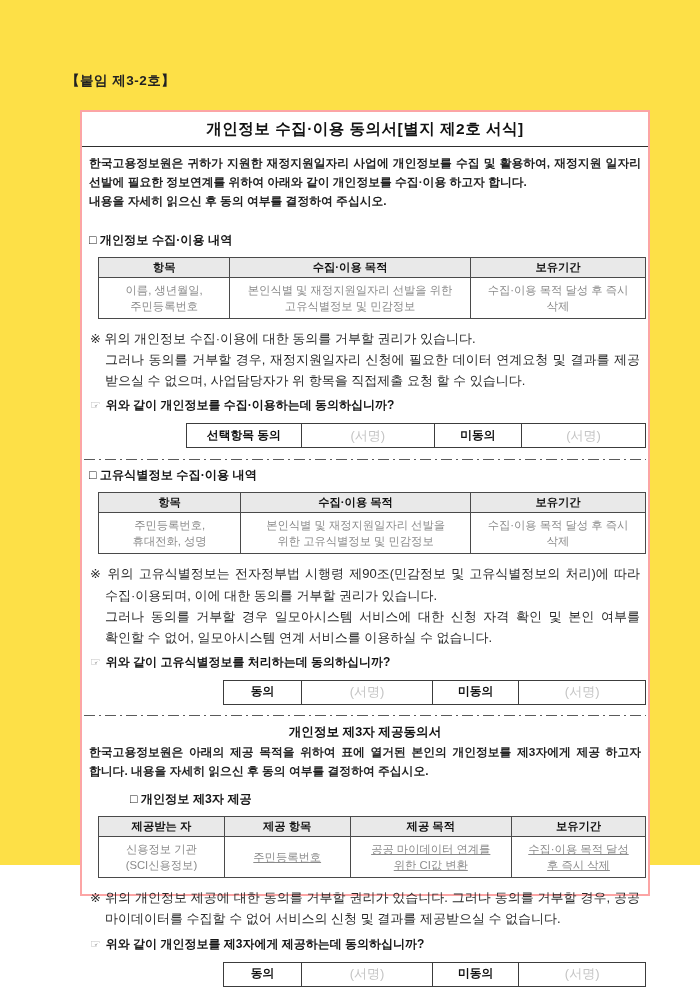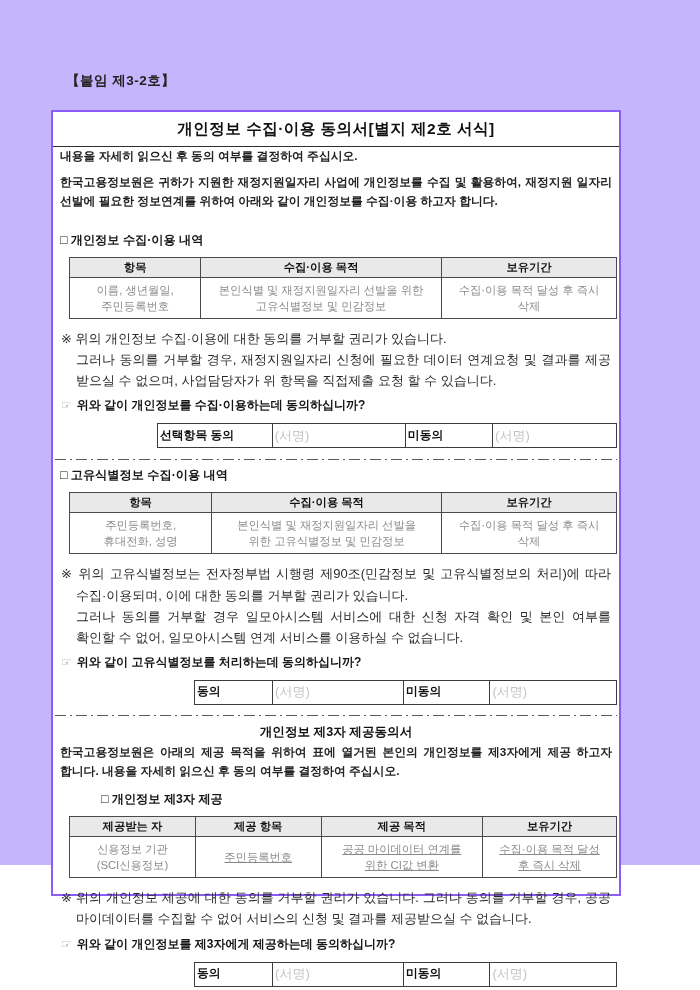--- a/index.html
+++ b/index.html
@@ -2,28 +2,28 @@
 <html><head>
 <meta charset="utf-8">
 <style>
   html,body{margin:0;padding:0;background:#ffffff;}
   body{
     width:700px;height:990px;position:relative;
     font-family:"Liberation Sans","DejaVu Sans",sans-serif;
     color:#1c1c1c;
     -webkit-font-smoothing:antialiased;
   }
-  .page{position:absolute;left:0;top:0;width:700px;height:865px;background:#c4b5fd;}
+  .page{position:absolute;left:0;top:0;width:700px;height:865px;background:#fde047;}
   .attachment-label{
     position:absolute;left:66px;top:72px;
     font-size:13.5px;font-weight:bold;letter-spacing:.5px;color:#222;
   }
   .doc-box{
-    position:absolute;left:51px;top:110px;width:570px;height:786px;
-    border:2px solid #8b5cf6;background:#fff;box-sizing:border-box;
+    position:absolute;left:80px;top:110px;width:570px;height:786px;
+    border:2px solid #fca5a5;background:#fff;box-sizing:border-box;
   }
   .doc-title{
     text-align:center;font-size:15.5px;font-weight:bold;color:#111;
     padding:7px 0 6px 0;border-bottom:1.5px solid #2e2e2e;letter-spacing:.5px;
   }
   .intro{
     margin:7px 7px 0 7px;font-size:11.8px;line-height:1.62;
     text-align:justify;font-weight:bold;color:#222;word-break:keep-all;
   }
   .intro.second{margin-top:0;}
@@ -50,21 +50,21 @@
   .note.cont{padding-left:15px;text-indent:0;margin-top:0;}
   .question{
     margin:6px 8px 0 8px;font-size:12px;font-weight:bold;color:#141414;
   }
   .question .pointer{color:#8d8d8d;font-weight:normal;margin-right:5px;}
   table.sign{
     border-collapse:collapse;font-size:11.8px;table-layout:fixed;
     margin-top:9px;
   }
   table.sign td{
-    border:1px solid #3c3c3c;height:21px;text-align:left;padding:1px 2px;
+    border:1px solid #3c3c3c;height:21px;text-align:center;padding:1px 2px;
   }
   td.sign-label{font-weight:bold;color:#111;}
   td.sign-field{color:#c4c4c4;font-size:13px;}
   .sign-1{margin-left:104px;width:460px;}
   .sign-2{margin-left:141px;width:423px;}
   .divider{
     height:2px;margin:10px 2px 0 2px;
     background:repeating-linear-gradient(to right,#5a5a5a 0 11px,transparent 11px 15px,#5a5a5a 15px 17px,transparent 17px 21px);
     background-size:21px 1px;background-repeat:repeat-x;background-position:0 50%;
   }
@@ -80,22 +80,22 @@
 <body>
 
 <div class="page">
 
   <div class="attachment-label">【붙임 제3-2호】</div>
 
   <div class="doc-box">
 
     <div class="doc-title">개인정보 수집·이용 동의서[별지 제2호 서식]</div>
 
+    <p class="intro">한국고용정보원은 귀하가 지원한 재정지원일자리 사업에 개인정보를 수집 및 활용하여, 재정지원 일자리 선발에 필요한 정보연계를 위하여 아래와 같이 개인정보를 수집·이용 하고자 합니다.</p>
     <p class="intro second">내용을 자세히 읽으신 후 동의 여부를 결정하여 주십시오.</p>
-    <p class="intro">한국고용정보원은 귀하가 지원한 재정지원일자리 사업에 개인정보를 수집 및 활용하여, 재정지원 일자리 선발에 필요한 정보연계를 위하여 아래와 같이 개인정보를 수집·이용 하고자 합니다.</p>
 
     <div class="sec-heading">□ 개인정보 수집·이용 내역</div>
 
     <table class="info">
       <colgroup>
           <col style="width:24%">
           <col style="width:44%">
           <col style="width:32%">
         </colgroup>
       <tbody>

